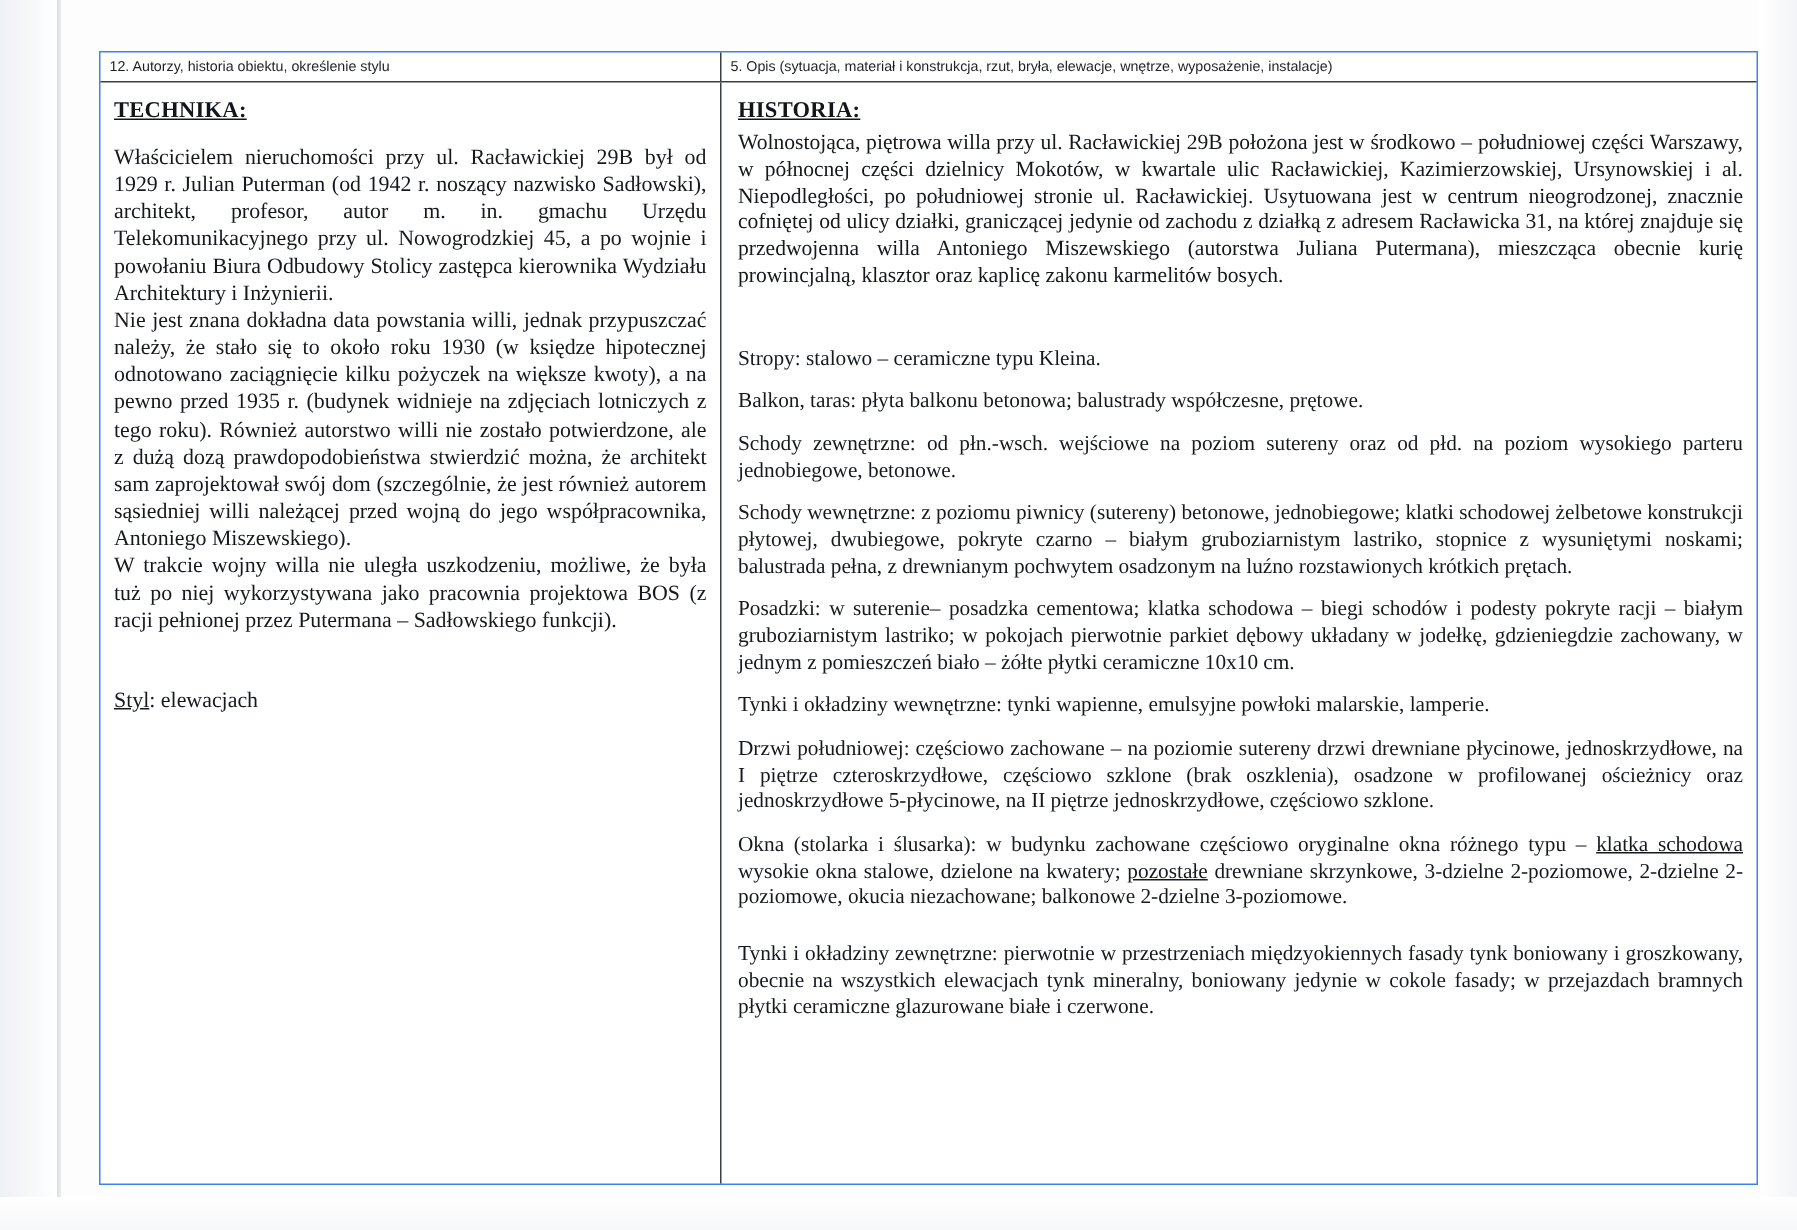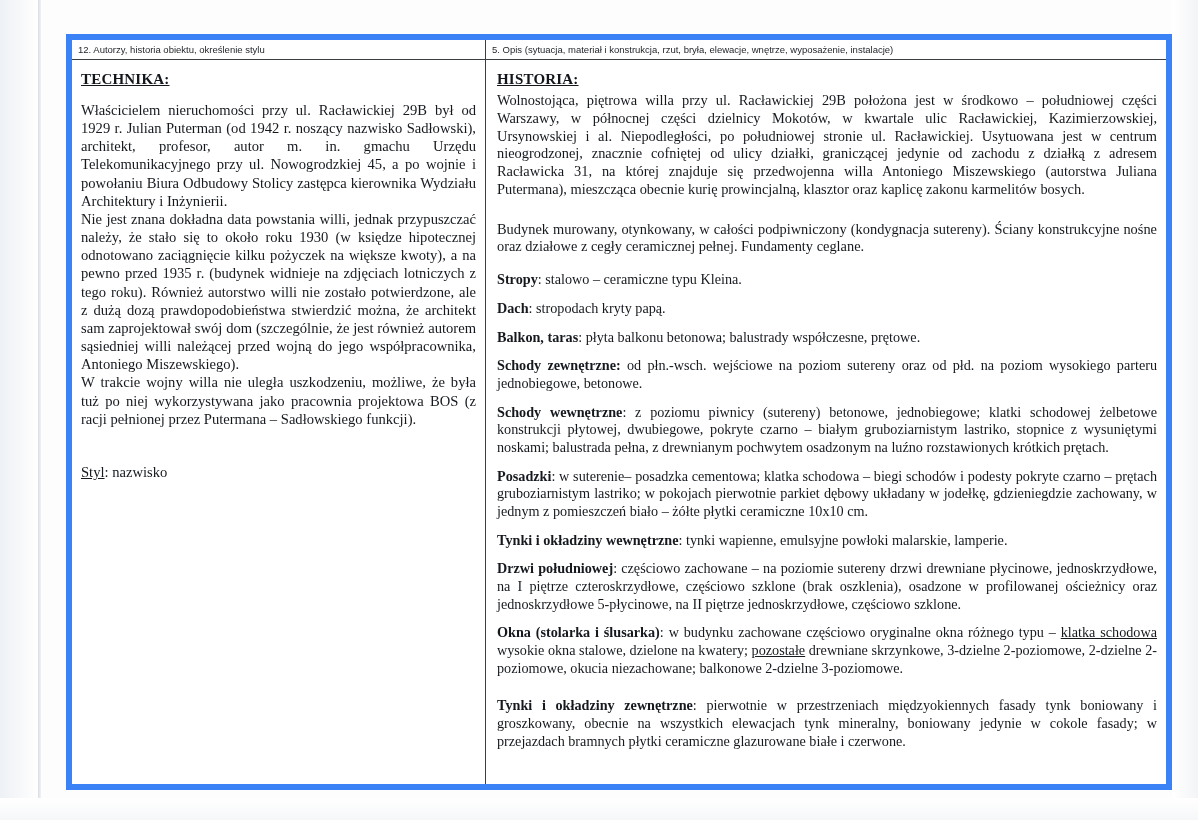--- a/index.html
+++ b/index.html
@@ -44,21 +44,21 @@
   }
 
   
   .sheet {
     position: absolute;
     left: 66px;
     top: 34px;
     width: 1106px;
     height: 756px;
     box-sizing: border-box;
-    border: 6px solid #3b82f6;
+    border: 1px solid #3b82f6;
     background: #ffffff;
     display: flex;
     flex-direction: column;
   }
   .header-row {
     display: flex;
     height: 19px;
     flex: 0 0 19px;
     border-bottom: 1px solid #3a3f46;
   }
@@ -122,21 +122,21 @@
   .gap-lg  { height: 22px; }
   .gap-xl  { height: 36px; }
 
   .entry {
     font-size: 14.2px;
     line-height: 1.245;
     color: #15191e;
     text-align: justify;
     margin: 0 0 11px 0;
   }
-  .entry b { font-weight: bold; }
+  .entry b { font-weight: normal; }
   .u { text-decoration: underline; }
 
   .styl-line {
     font-size: 14.6px;
     color: #15191e;
   }
 </style>
 </head>
 <body>
 
@@ -160,49 +160,47 @@
 
       <p class="para">Właścicielem nieruchomości przy ul. Racławickiej 29B był od 1929 r. Julian Puterman (od 1942 r. noszący nazwisko Sadłowski), architekt, profesor, autor m. in. gmachu Urzędu Telekomunikacyjnego przy ul. Nowogrodzkiej 45, a po wojnie i powołaniu Biura Odbudowy Stolicy zastępca kierownika Wydziału Architektury i Inżynierii.</p>
 
       <p class="para">Nie jest znana dokładna data powstania willi, jednak przypuszczać należy, że stało się to około roku 1930 (w księdze hipotecznej odnotowano zaciągnięcie kilku pożyczek na większe kwoty), a na pewno przed 1935 r. (budynek widnieje na zdjęciach lotniczych z tego roku). Również autorstwo willi nie zostało potwierdzone, ale z dużą dozą prawdopodobieństwa stwierdzić można, że architekt sam zaprojektował swój dom (szczególnie, że jest również autorem sąsiedniej willi należącej przed wojną do jego współpracownika, Antoniego Miszewskiego).</p>
 
       <p class="para">W trakcie wojny willa nie uległa uszkodzeniu, możliwe, że była tuż po niej wykorzystywana jako pracownia projektowa BOS (z racji pełnionej przez Putermana – Sadłowskiego funkcji).</p>
 
       <div class="gap-xl"></div>
 
       <div class="styl-line">
-        <span class="u">Styl</span><span>: nazwisko</span>
+        <span class="u">Styl</span><span>: elewacjach</span>
       </div>
 
     </div>
 
     <div class="col col-right">
 
       <div class="section-title compact">HISTORIA:</div>
 
       <p class="para">Wolnostojąca, piętrowa willa przy ul. Racławickiej 29B położona jest w środkowo – południowej części Warszawy, w północnej części dzielnicy Mokotów, w kwartale ulic Racławickiej, Kazimierzowskiej, Ursynowskiej i al. Niepodległości, po południowej stronie ul. Racławickiej. Usytuowana jest w centrum nieogrodzonej, znacznie cofniętej od ulicy działki, graniczącej jedynie od zachodu z działką z adresem Racławicka 31, na której znajduje się przedwojenna willa Antoniego Miszewskiego (autorstwa Juliana Putermana), mieszcząca obecnie kurię prowincjalną, klasztor oraz kaplicę zakonu karmelitów bosych.</p>
 
       <div class="gap-lg"></div>
 
 
-      <p class="para">Budynek murowany, otynkowany, w całości podpiwniczony (kondygnacja sutereny). Ściany konstrukcyjne nośne oraz działowe z cegły ceramicznej pełnej. Fundamenty ceglane.</p>
 
       <div class="gap-md"></div>
 
       <p class="entry"><b>Stropy</b><span>: </span><span>stalowo – ceramiczne typu Kleina.</span></p>
 
-      <p class="entry"><b>Dach</b><span>: </span><span>stropodach kryty papą.</span></p>
 
       <p class="entry"><b>Balkon, taras</b><span>: </span><span>płyta balkonu betonowa; balustrady współczesne, prętowe.</span></p>
 
       <p class="entry"><b>Schody zewnętrzne:</b><span> </span><span>od płn.-wsch. wejściowe na poziom sutereny oraz od płd. na poziom wysokiego parteru jednobiegowe, betonowe.</span></p>
 
       <p class="entry"><b>Schody wewnętrzne</b><span>: </span><span>z poziomu piwnicy (sutereny) betonowe, jednobiegowe; klatki schodowej żelbetowe konstrukcji płytowej, dwubiegowe, pokryte czarno – białym gruboziarnistym lastriko, stopnice z wysuniętymi noskami; balustrada pełna, z drewnianym pochwytem osadzonym na luźno rozstawionych krótkich prętach.</span></p>
 
-      <p class="entry"><b>Posadzki</b><span>: </span><span>w suterenie– posadzka cementowa; klatka schodowa – biegi schodów i podesty pokryte czarno – prętach gruboziarnistym lastriko; w pokojach pierwotnie parkiet dębowy układany w jodełkę, gdzieniegdzie zachowany, w jednym z pomieszczeń biało – żółte płytki ceramiczne 10x10 cm.</span></p>
+      <p class="entry"><b>Posadzki</b><span>: </span><span>w suterenie– posadzka cementowa; klatka schodowa – biegi schodów i podesty pokryte racji – białym gruboziarnistym lastriko; w pokojach pierwotnie parkiet dębowy układany w jodełkę, gdzieniegdzie zachowany, w jednym z pomieszczeń biało – żółte płytki ceramiczne 10x10 cm.</span></p>
 
       <p class="entry"><b>Tynki i okładziny wewnętrzne</b><span>: </span><span>tynki wapienne, emulsyjne powłoki malarskie, lamperie.</span></p>
 
 
       <p class="entry"><b>Drzwi południowej</b><span>: </span><span>częściowo zachowane – na poziomie sutereny drzwi drewniane płycinowe, jednoskrzydłowe, na I piętrze czteroskrzydłowe, częściowo szklone (brak oszklenia), osadzone w profilowanej ościeżnicy oraz jednoskrzydłowe 5-płycinowe, na II piętrze jednoskrzydłowe, częściowo szklone.</span></p>
 
       <p class="entry"><b>Okna (stolarka i ślusarka)</b><span>: </span><span>w budynku zachowane częściowo oryginalne okna różnego typu – </span><span class="u">klatka schodowa </span><span>wysokie okna stalowe, dzielone na kwatery; </span><span class="u">pozostałe</span><span> drewniane skrzynkowe, 3-dzielne 2-poziomowe, 2-dzielne 2-poziomowe, okucia niezachowane; balkonowe 2-dzielne 3-poziomowe.</span></p>
 
       <div class="gap-sm"></div>
 

